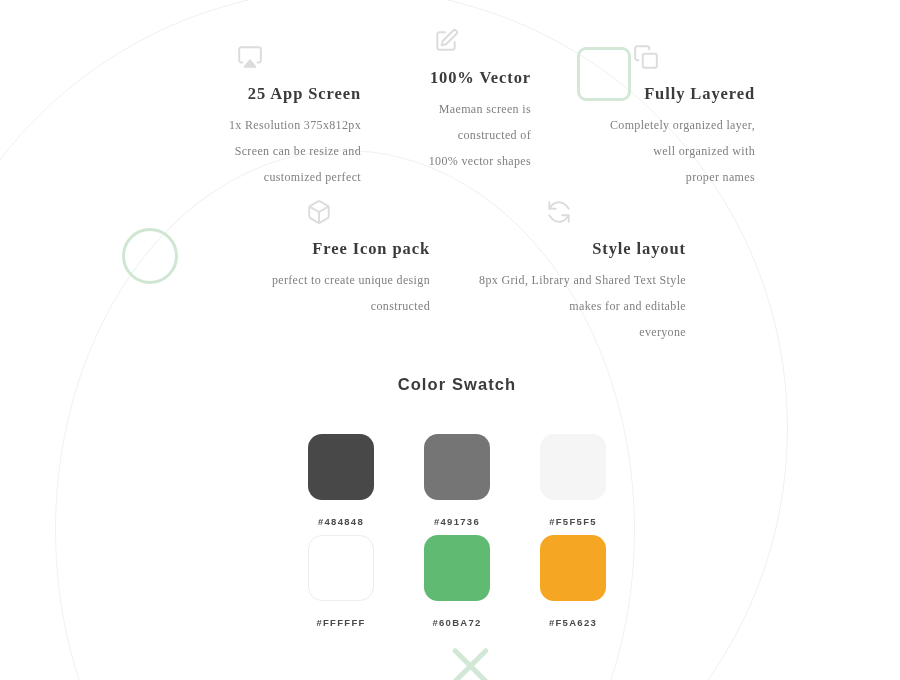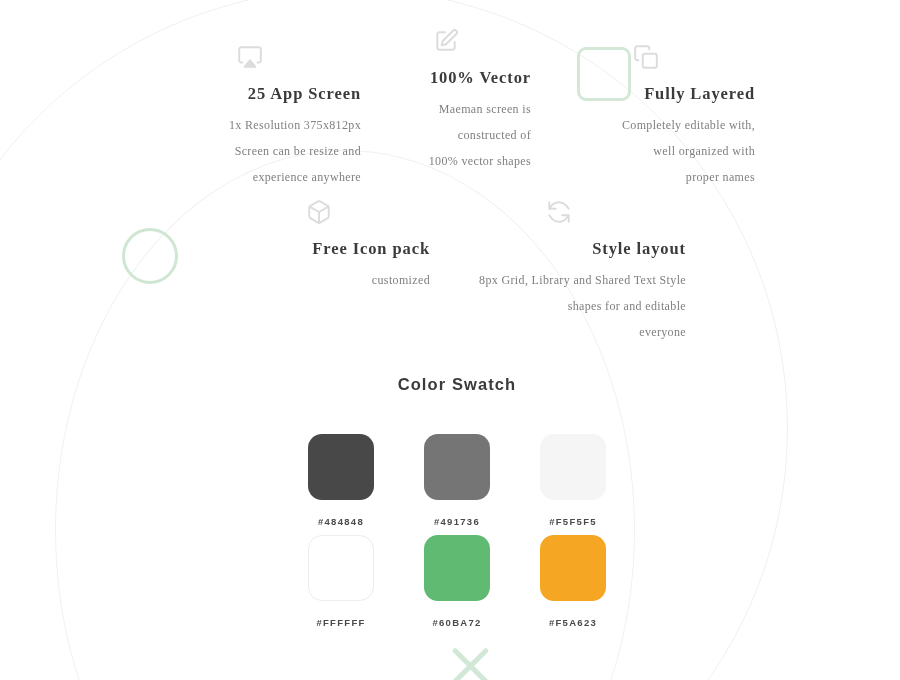--- a/index.html
+++ b/index.html
@@ -208,21 +208,21 @@
       <span class="feature-icon">
         <svg viewBox="0 0 24 24" fill="none" stroke="currentColor" stroke-width="1.8" stroke-linecap="round" stroke-linejoin="round">
           <path d="M5 17H4a2 2 0 0 1-2-2V5a2 2 0 0 1 2-2h16a2 2 0 0 1 2 2v10a2 2 0 0 1-2 2h-1"></path>
           <polygon points="12 15 17 21 7 21 12 15" fill="currentColor"></polygon>
         </svg>
       </span>
       <div class="feature-title">25 App Screen</div>
       <div class="feature-desc">
         <span>1x Resolution 375x812px</span>
         <span>Screen can be resize and</span>
-        <span>experience anywhere</span>
+        <span>customized perfect</span>
       </div>
     </div>
 
     <div class="feature" id="feat-vector">
       <span class="feature-icon">
         <svg viewBox="0 0 24 24" fill="none" stroke="currentColor" stroke-width="1.8" stroke-linecap="round" stroke-linejoin="round">
           <path d="M11 4H6a2 2 0 0 0-2 2v12a2 2 0 0 0 2 2h12a2 2 0 0 0 2-2v-5"></path>
           <path d="M18.5 2.5a2.12 2.12 0 0 1 3 3L12 15l-4 1 1-4 9.5-9.5z"></path>
         </svg>
       </span>
@@ -236,53 +236,54 @@
 
     <div class="feature" id="feat-layered">
       <span class="feature-icon">
         <svg viewBox="0 0 24 24" fill="none" stroke="currentColor" stroke-width="1.8" stroke-linecap="round" stroke-linejoin="round">
           <rect x="9" y="9" width="13" height="13" rx="2" ry="2"></rect>
           <path d="M5 15H4a2 2 0 0 1-2-2V4a2 2 0 0 1 2-2h9a2 2 0 0 1 2 2v1"></path>
         </svg>
       </span>
       <div class="feature-title">Fully Layered</div>
       <div class="feature-desc">
-        <span>Completely editable with,</span>
+        <span>Completely organized layer,</span>
         <span>well organized with</span>
         <span>proper names</span>
       </div>
     </div>
 
     <div class="feature" id="feat-icon-pack">
       <span class="feature-icon">
         <svg viewBox="0 0 24 24" fill="none" stroke="currentColor" stroke-width="1.8" stroke-linecap="round" stroke-linejoin="round">
           <path d="M21 16V8a2 2 0 0 0-1-1.73l-7-4a2 2 0 0 0-2 0l-7 4A2 2 0 0 0 3 8v8a2 2 0 0 0 1 1.73l7 4a2 2 0 0 0 2 0l7-4A2 2 0 0 0 21 16z"></path>
           <polyline points="3.27 6.96 12 12.01 20.73 6.96"></polyline>
           <line x1="12" y1="22.08" x2="12" y2="12"></line>
         </svg>
       </span>
       <div class="feature-title">Free Icon pack</div>
       <div class="feature-desc">
-        <span>customized</span>
+        <span>perfect to create unique design</span>
+        <span>constructed</span>
       </div>
     </div>
 
     <div class="feature" id="feat-style-layout">
       <span class="feature-icon">
         <svg viewBox="0 0 24 24" fill="none" stroke="currentColor" stroke-width="1.8" stroke-linecap="round" stroke-linejoin="round">
           <polyline points="3 3 3 9 9 9"></polyline>
           <polyline points="21 21 21 15 15 15"></polyline>
           <path d="M3.51 9a9 9 0 0 1 14.85-3.36L21 9"></path>
           <path d="M20.49 15a9 9 0 0 1-14.85 3.36L3 15"></path>
         </svg>
       </span>
       <div class="feature-title">Style layout</div>
       <div class="feature-desc">
         <span>8px Grid, Library and Shared Text Style</span>
-        <span>shapes for and editable</span>
+        <span>makes for and editable</span>
         <span>everyone</span>
       </div>
     </div>
 
     <div class="swatch-section">
       <div class="swatch-heading">Color Swatch</div>
       <div class="swatch-grid">
 
         <div class="swatch-cell">
           <div class="swatch-chip" style="background: rgb(72, 72, 72);"></div>

